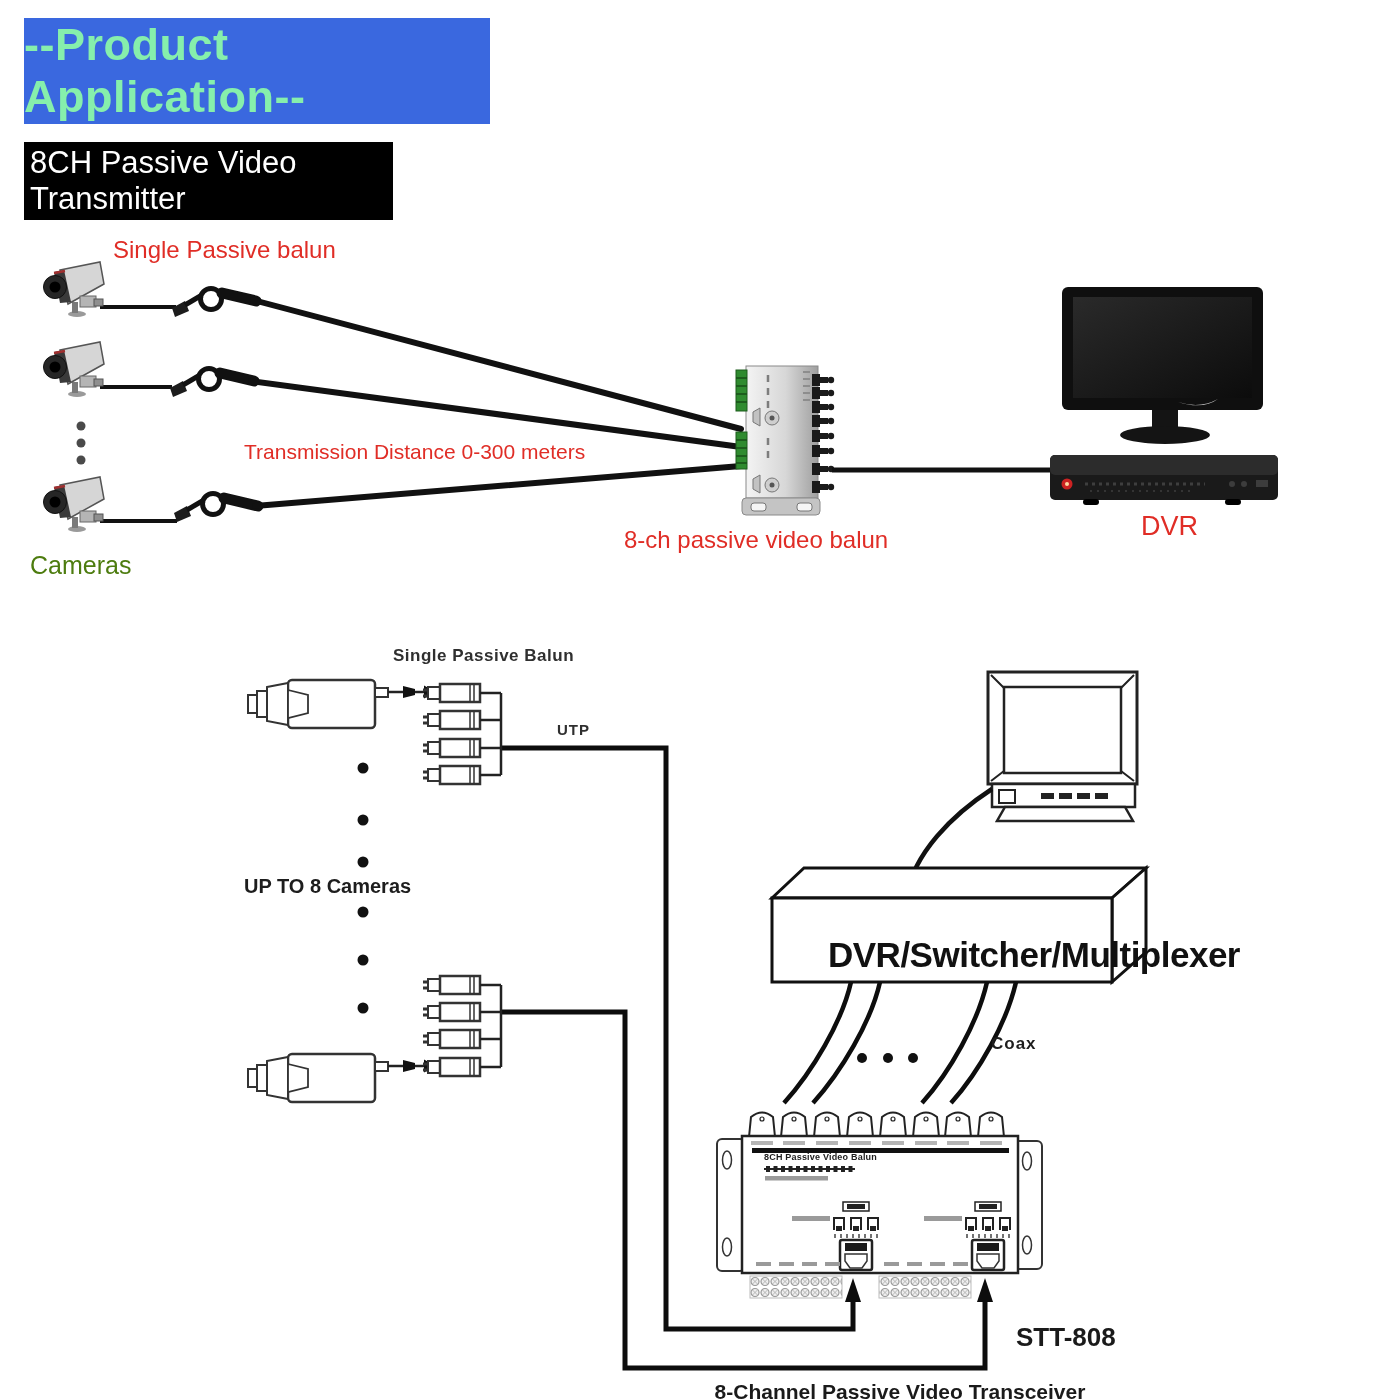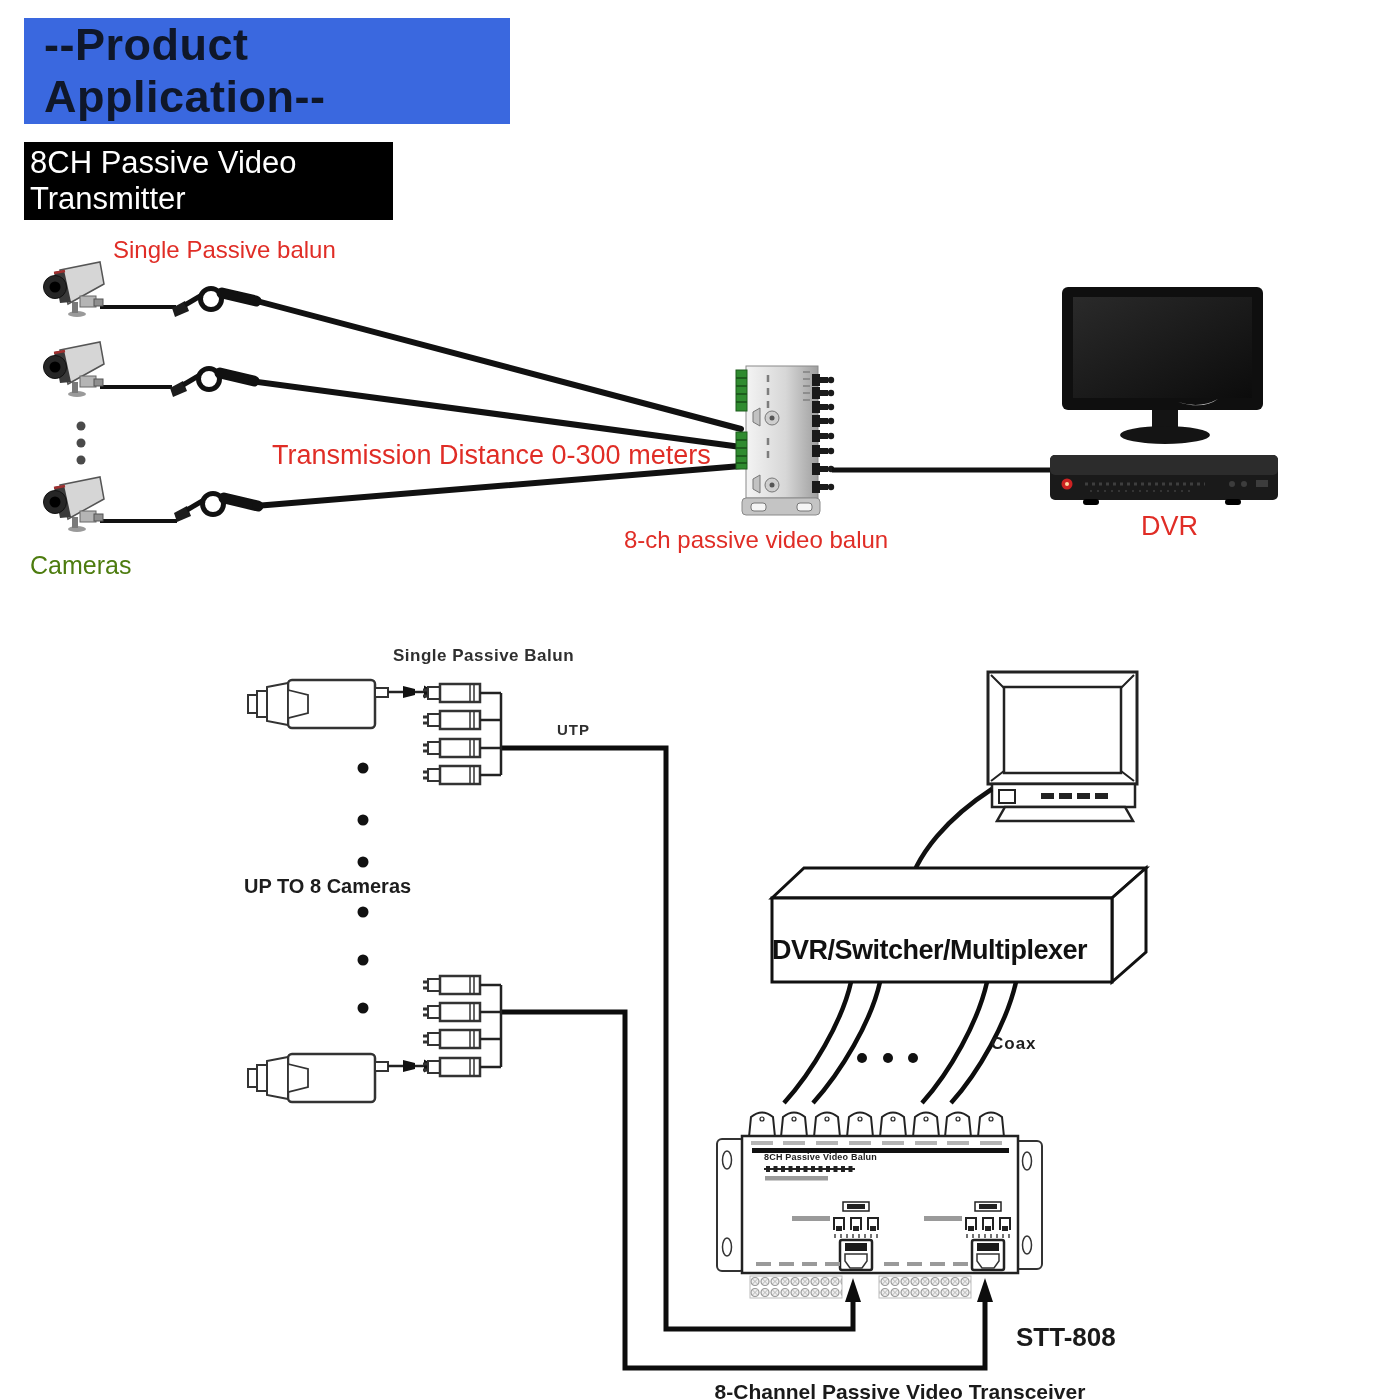--- a/index.html
+++ b/index.html
@@ -7,42 +7,42 @@
           font-family:"Liberation Sans",sans-serif;}
   .abs{position:absolute;}
   
   #title-banner{left:24px;top:18px;width:466px;height:106px;display:flex;align-items:center;
     justify-content:center;font-weight:bold;font-size:45px;letter-spacing:0.5px;}
   #subtitle-banner{left:24px;top:142px;width:369px;height:78px;display:flex;align-items:center;
     font-size:31px;padding-left:6px;box-sizing:border-box;}
   
   .red-label{color:#e02d26;font-size:24px;white-space:nowrap;}
   #lbl-u-balun{left:113px;top:236px;}
-  #lbl-u-distance{left:272px;top:440px;font-size:27px;}
+  #lbl-u-distance{left:244px;top:440px;font-size:21px;}
   #lbl-u-device{left:624px;top:526px;text-align:center;}
   #lbl-u-cameras{left:30px;top:551px;font-size:25px;}
   #lbl-u-dvr{left:1141px;top:511px;font-size:27px;}
   
   .blk-label{color:#2f2f2f;font-weight:bold;white-space:nowrap;}
   #lbl-l-balun{left:393px;top:646px;font-size:17px;letter-spacing:0.5px;}
   #lbl-l-utp{left:557px;top:721px;font-size:15px;letter-spacing:1px;}
   #lbl-l-cameras{left:244px;top:875px;font-size:20px;color:#1d1d1d;}
-  #lbl-l-dvrbox{left:772px;top:935px;font-size:27px;color:#111;letter-spacing:-0.5px;}
+  #lbl-l-dvrbox{left:828px;top:935px;font-size:35px;color:#111;letter-spacing:-0.5px;}
   #lbl-l-coax{left:991px;top:1034px;font-size:17px;color:#1d1d1d;letter-spacing:1px;}
   #lbl-l-devtitle{left:764px;top:1152px;font-size:9px;color:#1d1d1d;letter-spacing:0.2px;}
   #lbl-l-model{left:1016px;top:1322px;font-size:26px;font-weight:600;color:#1a1a1a;white-space:nowrap;}
   #lbl-l-caption{left:700px;top:1380px;width:400px;text-align:center;font-size:21px;color:#1a1a1a;}
   svg{position:absolute;}
 </style>
 </head>
 <body>
 
 <div id="canvas">
 
-  <div class="abs" id="title-banner" style="background:#3a68df;color:#0f172a;padding-left:20px;">
+  <div class="abs" id="title-banner" style="background:#3a68df;color:#86efac;">
     <span>--Product Application--</span>
   </div>
   <div class="abs" id="subtitle-banner" style="background:#000;color:#fff;">
     <span>8CH Passive Video Transmitter</span>
   </div>
 
   <svg style="left:0;top:230px;" width="1300" height="330" viewBox="0 230 1300 330">
     <defs>
       <linearGradient id="devGrad" x1="0" y1="0" x2="1" y2="0">
         <stop offset="0" stop-color="#f4f4f4"></stop>

